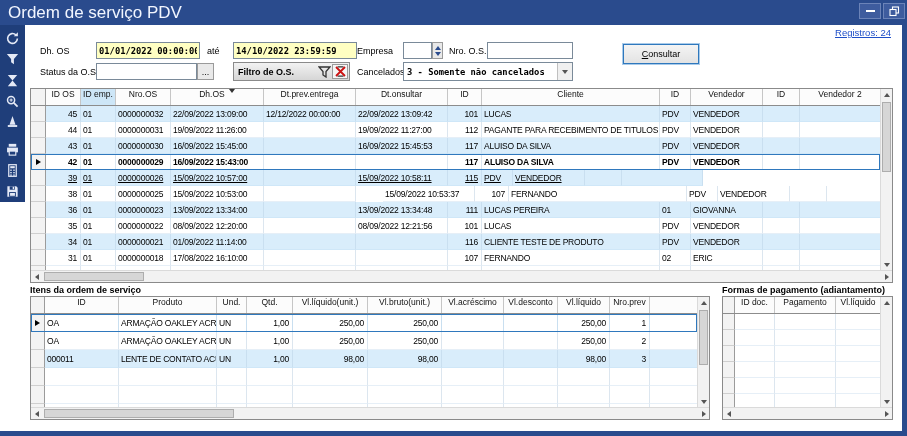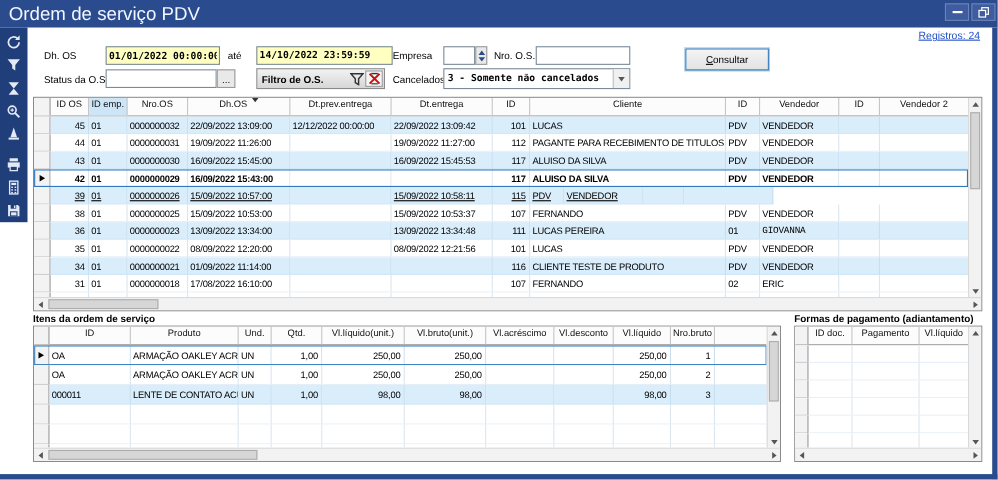--- a/index.html
+++ b/index.html
@@ -229,21 +229,21 @@
             <span>Nro.OS</span>
           </div>
           <div class="hcell" style="width: 93px;">
             <span>Dh.OS</span>
             <div class="sortarrow"></div>
           </div>
           <div class="hcell" style="width: 92px;">
             <span>Dt.prev.entrega</span>
           </div>
           <div class="hcell" style="width: 92px;">
-            <span>Dt.entrega</span>
+            <span>Dt.onsultar</span>
           </div>
           <div class="hcell" style="width: 34px;">
             <span>ID</span>
           </div>
           <div class="hcell" style="width: 178px;">
             <span>Cliente</span>
           </div>
           <div class="hcell" style="width: 31px;">
             <span>ID</span>
           </div>
@@ -333,40 +333,40 @@
           <div class="cell left" style="width: 37px;"></div>
           <div class="cell left" style="width: 81px;"></div>
         </div>
         <div class="grow" style="height: 16px;">
           <div class="selcell" style="width: 15px;"></div>
           <div class="cell right" style="width: 35px;">38</div>
           <div class="cell left" style="width: 35px;">01</div>
           <div class="cell left" style="width: 55px;">0000000025</div>
           <div class="cell left" style="width: 93px;">15/09/2022 10:53:00</div>
           <div class="cell left" style="width: 92px;"></div>
-          <div class="cell left" style="width: 92px;">15/09/2022 10:53:37</div>
+          <div class="cell left" style="width: 92px; margin-left: 27px;">15/09/2022 10:53:37</div>
           <div class="cell right" style="width: 34px;">107</div>
           <div class="cell left" style="width: 178px;">FERNANDO</div>
           <div class="cell left" style="width: 31px;">PDV</div>
           <div class="cell left" style="width: 72px;">VENDEDOR</div>
           <div class="cell left" style="width: 37px;"></div>
           <div class="cell left" style="width: 81px;"></div>
         </div>
         <div class="grow zebra" style="height: 16px;">
           <div class="selcell" style="width: 15px;"></div>
           <div class="cell right" style="width: 35px;">36</div>
           <div class="cell left" style="width: 35px;">01</div>
           <div class="cell left" style="width: 55px;">0000000023</div>
           <div class="cell left" style="width: 93px;">13/09/2022 13:34:00</div>
           <div class="cell left" style="width: 92px;"></div>
           <div class="cell left" style="width: 92px;">13/09/2022 13:34:48</div>
           <div class="cell right" style="width: 34px;">111</div>
           <div class="cell left" style="width: 178px;">LUCAS PEREIRA</div>
           <div class="cell left" style="width: 31px;">01</div>
-          <div class="cell left" style="width: 72px; font-family: Liberation Mono, monospace;">GIOVANNA</div>
+          <div class="cell left" style="width: 72px;">GIOVANNA</div>
           <div class="cell left" style="width: 37px;"></div>
           <div class="cell left" style="width: 81px;"></div>
         </div>
         <div class="grow" style="height: 16px;">
           <div class="selcell" style="width: 15px;"></div>
           <div class="cell right" style="width: 35px;">35</div>
           <div class="cell left" style="width: 35px;">01</div>
           <div class="cell left" style="width: 55px;">0000000022</div>
           <div class="cell left" style="width: 93px;">08/09/2022 12:20:00</div>
           <div class="cell left" style="width: 92px;"></div>
@@ -472,21 +472,21 @@
           <div class="hcell" style="width: 62px;">
             <span>Vl.acréscimo</span>
           </div>
           <div class="hcell" style="width: 54px;">
             <span>Vl.desconto</span>
           </div>
           <div class="hcell" style="width: 52px;">
             <span>Vl.líquido</span>
           </div>
           <div class="hcell" style="width: 40px;">
-            <span>Nro.bruto</span>
+            <span>Nro.prev</span>
           </div>
           <div class="hcell" style="width: 48px;">
             <span></span>
           </div>
         </div>
         <div class="grow zebra sel" style="height: 18px;">
           <div class="selcell" style="width: 14px;">
             <div class="rowarrow"></div>
           </div>
           <div class="cell left" style="width: 74px;">OA</div>

